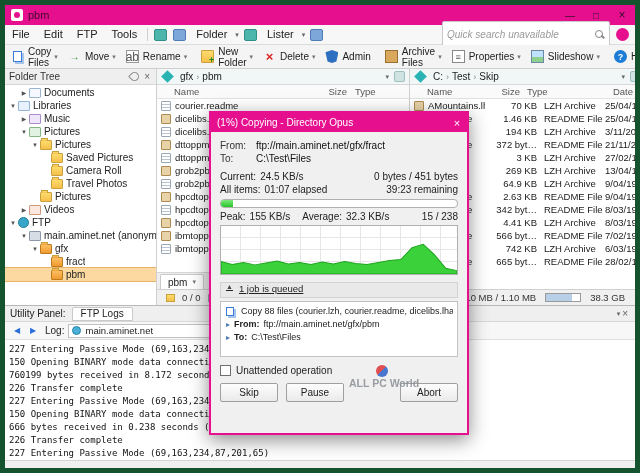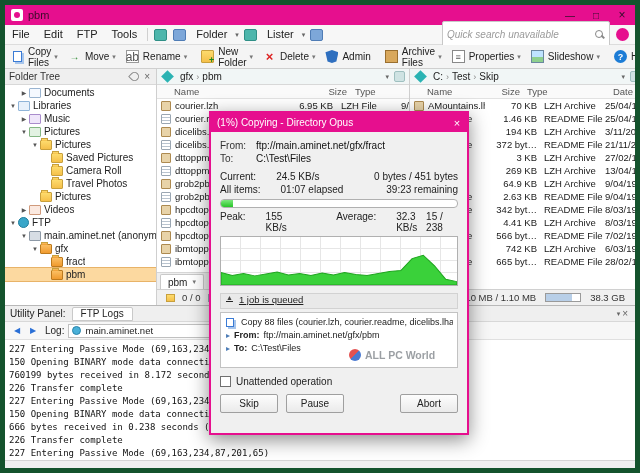--- a/index.html
+++ b/index.html
@@ -134,21 +134,21 @@
   
   .dialog{position:absolute;left:204px;top:106px;width:260px;height:324px;background:#f0f0f0;border:2px solid #e60f8e;box-shadow:0 5px 18px rgba(0,0,0,.45);z-index:50;}
   .dtitle{height:19px;background:#e60f8e;display:flex;align-items:center;color:#fff;font-size:10px;padding-left:6px;}
   .dtitle .sp{flex:1;}
   .dclose{width:20px;text-align:center;font-size:11px;color:#fff;}
   .dbody{position:absolute;left:0;top:19px;right:0;bottom:0;padding:6px 9px;font-size:10px;}
   .drow{display:flex;margin:2px 0;align-items:center;}
   .dlabel{color:#333;width:36px;flex:none;}
   .dval{color:#111;overflow:hidden;white-space:nowrap;}
   .spread{justify-content:space-between;}
-  .pair{display:flex;gap:20px;}
+  .pair{display:flex;gap:4px;}
   .progress{height:9px;border:1px solid #b0b0b0;border-radius:4px;background:#fff;margin:4px 0 3px;position:relative;overflow:hidden;}
   .progfill{position:absolute;left:0;top:0;bottom:0;background:linear-gradient(#7ce87c,#28c528);}
   .graph{height:50px;border:1px solid #b0b0b0;background:
       repeating-linear-gradient(to right,transparent 0 19px,#e6e6e6 19px 20px),
       repeating-linear-gradient(to bottom,transparent 0 11px,#e6e6e6 11px 12px),#fff;
       margin-top:3px;position:relative;overflow:hidden;}
   .graph svg{position:absolute;left:0;top:0;width:100%;height:100%;}
   .qstrip{margin-top:7px;height:16px;background:#e9e9e9;border:1px solid #d2d2d2;display:flex;font-size:9.5px;padding:0 5px;text-decoration:underline;}
   .qstrip .tri{font-size:7px;margin-right:6px;color:#444;}
   .qbox{border:1px solid #c2c2c2;background:#fff;height:56px;margin-top:3px;padding:3px 4px;font-size:9px;line-height:13px;overflow:hidden;}
@@ -156,21 +156,21 @@
   .qcopy{width:8px;height:9px;background:#fff;border:1px solid #3a7bd5;box-shadow:2px 2px 0 #a8c6ec;margin:0 7px 0 1px;flex:none;}
   .qarr{color:#4a7ab5;font-size:8px;margin:0 4px 0 1px;flex:none;}
   .qlbl{font-weight:bold;margin-right:4px;}
   .chkrow{display:flex;align-items:center;margin-top:8px;font-size:10px;}
   .chk{width:11px;height:11px;border:1px solid #707070;background:#fff;margin-right:5px;flex:none;}
   .dbtns{display:flex;margin-top:7px;gap:8px;}
   .dbtn{width:58px;height:19px;background:linear-gradient(#fdfdfd,#eaeaea);border:1px solid #9f9f9f;border-radius:2px;font-size:10px;display:flex;align-items:center;justify-content:center;}
   .dbtns .sp{flex:1;}
 
   
-  .watermark{position:absolute;left:344px;top:344px;z-index:60;display:flex;align-items:center;opacity:.85;}
+  .watermark{position:absolute;left:344px;top:360px;z-index:60;display:flex;align-items:center;opacity:.85;flex-direction:column;}
   .wmlogo{width:12px;height:12px;border-radius:50%;background:linear-gradient(135deg,#d33 50%,#2a62c9 50%);margin-right:4px;}
   .wmtext{font-size:10.5px;font-weight:bold;color:#8a8f94;}
 </style>
 </head>
 <body>
 
 <div id="win" data-interactable="false">
 
   <div class="titlebar" data-interactable="false">
     <span class="appico" data-interactable="false"></span>
@@ -355,27 +355,20 @@
       <span class="mdrop" data-interactable="true">▾</span>
       <span class="pbico" data-interactable="true"></span>
     </div>
     <div class="cols" id="mid-cols" data-interactable="false">
         <span class="hname" data-interactable="true">Name</span>
         <span class="hsize" data-interactable="true">Size</span>
         <span class="htype" data-interactable="true">Type</span>
       </div>
     <div class="rows" id="mid-rows" data-interactable="false">
         <div class="frow" data-interactable="true">
-          <span class="fico arch" data-interactable="false"></span>
-          <span class="fname" data-interactable="false">courier.lzh</span>
-          <span class="fsize" data-interactable="false">6.95 KB</span>
-          <span class="ftype" data-interactable="false">LZH File</span>
-          <span class="fdate" data-interactable="false">9/</span>
-        </div>
-        <div class="frow" data-interactable="true">
           <span class="fico docf" data-interactable="false"></span>
           <span class="fname" data-interactable="false">courier.readme</span>
           <span class="fsize" data-interactable="false"></span>
           <span class="ftype" data-interactable="false"></span>
           <span class="fdate" data-interactable="false"></span>
         </div>
         <div class="frow" data-interactable="true">
           <span class="fico arch" data-interactable="false"></span>
           <span class="fname" data-interactable="false">dicelibs.lha</span>
           <span class="fsize" data-interactable="false"></span>

